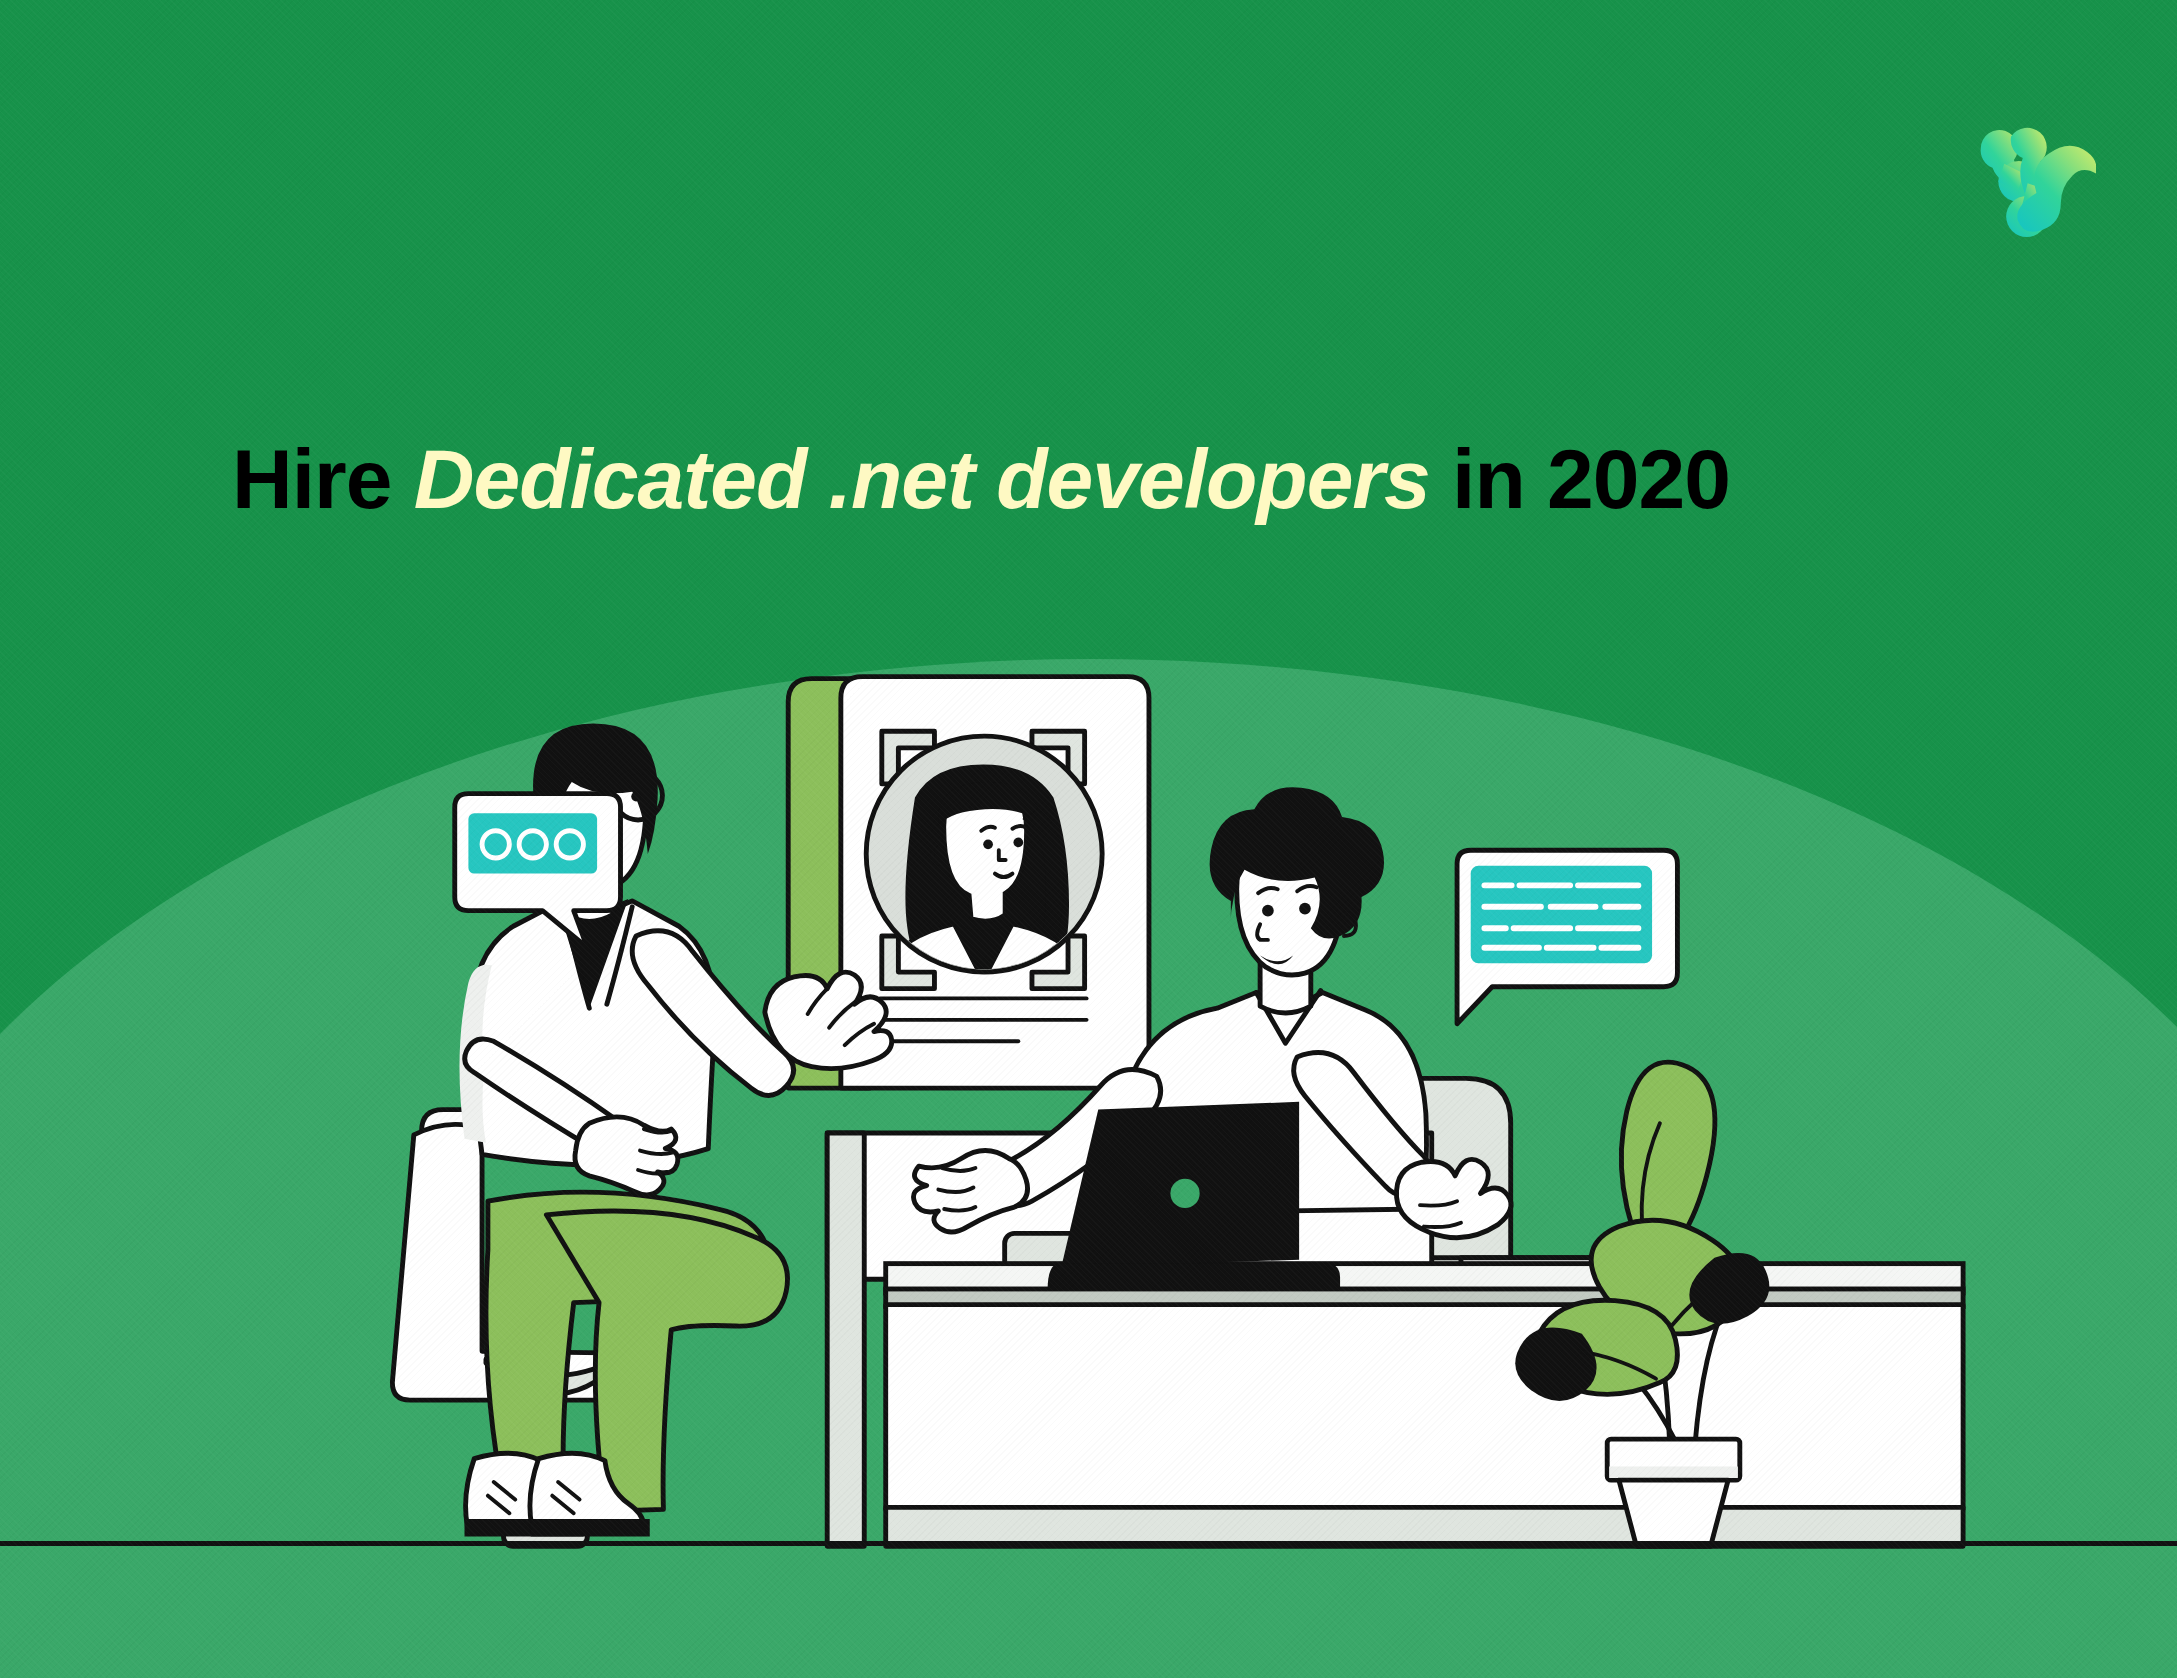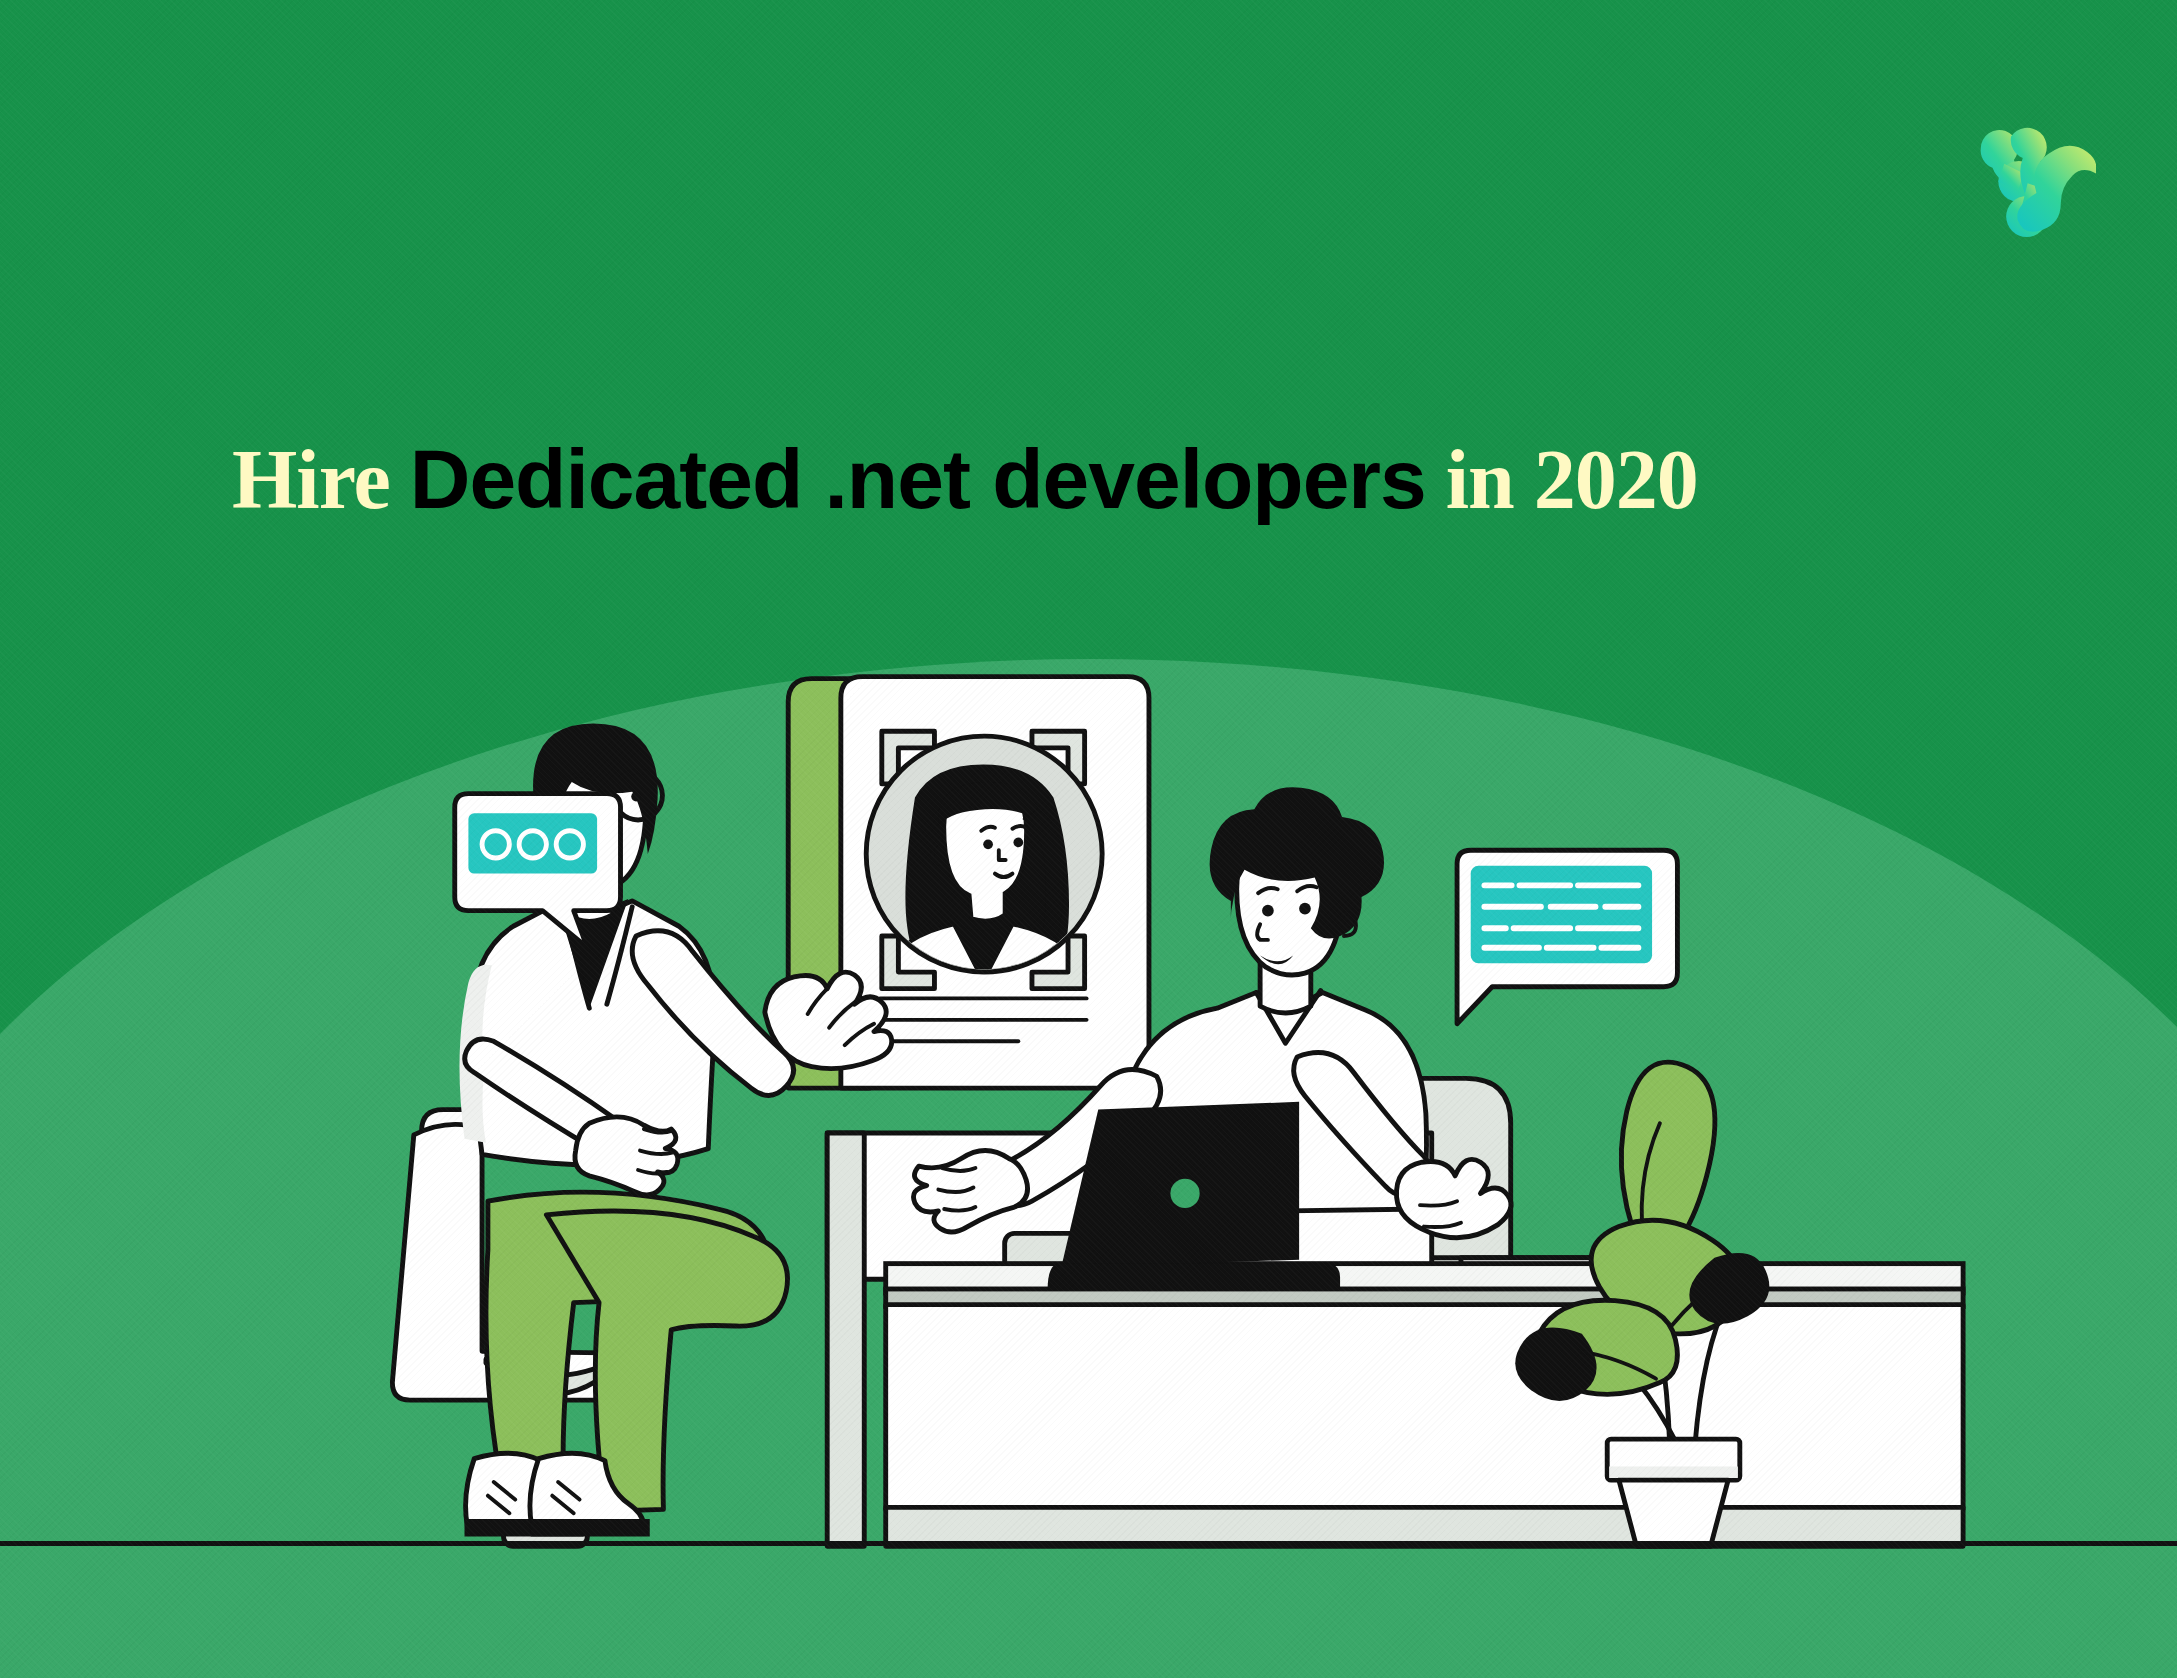--- a/index.html
+++ b/index.html
@@ -73,22 +73,22 @@
   #headline {
     position:absolute;
     left:232px; top:432px;
     z-index:8;
     font-size:84px;
     font-weight:bold;
     letter-spacing:-1px;
     white-space:nowrap;
     line-height:1.12;
   }
-  #headline .w { color:#fef9c3;font-family:Liberation Serif, serif; }
-  #headline .g { color:#000000; }
+  #headline .w { color:#000000; }
+  #headline .g { color:#fef9c3;font-style:italic; }
 
   
   #scene {
     position:absolute;
     left:0; top:0; width:2178px; height:1678px;
     z-index:4;
   }
   #scene svg { display:block; width:2178px; height:1678px; }
 </style>
 </head>

